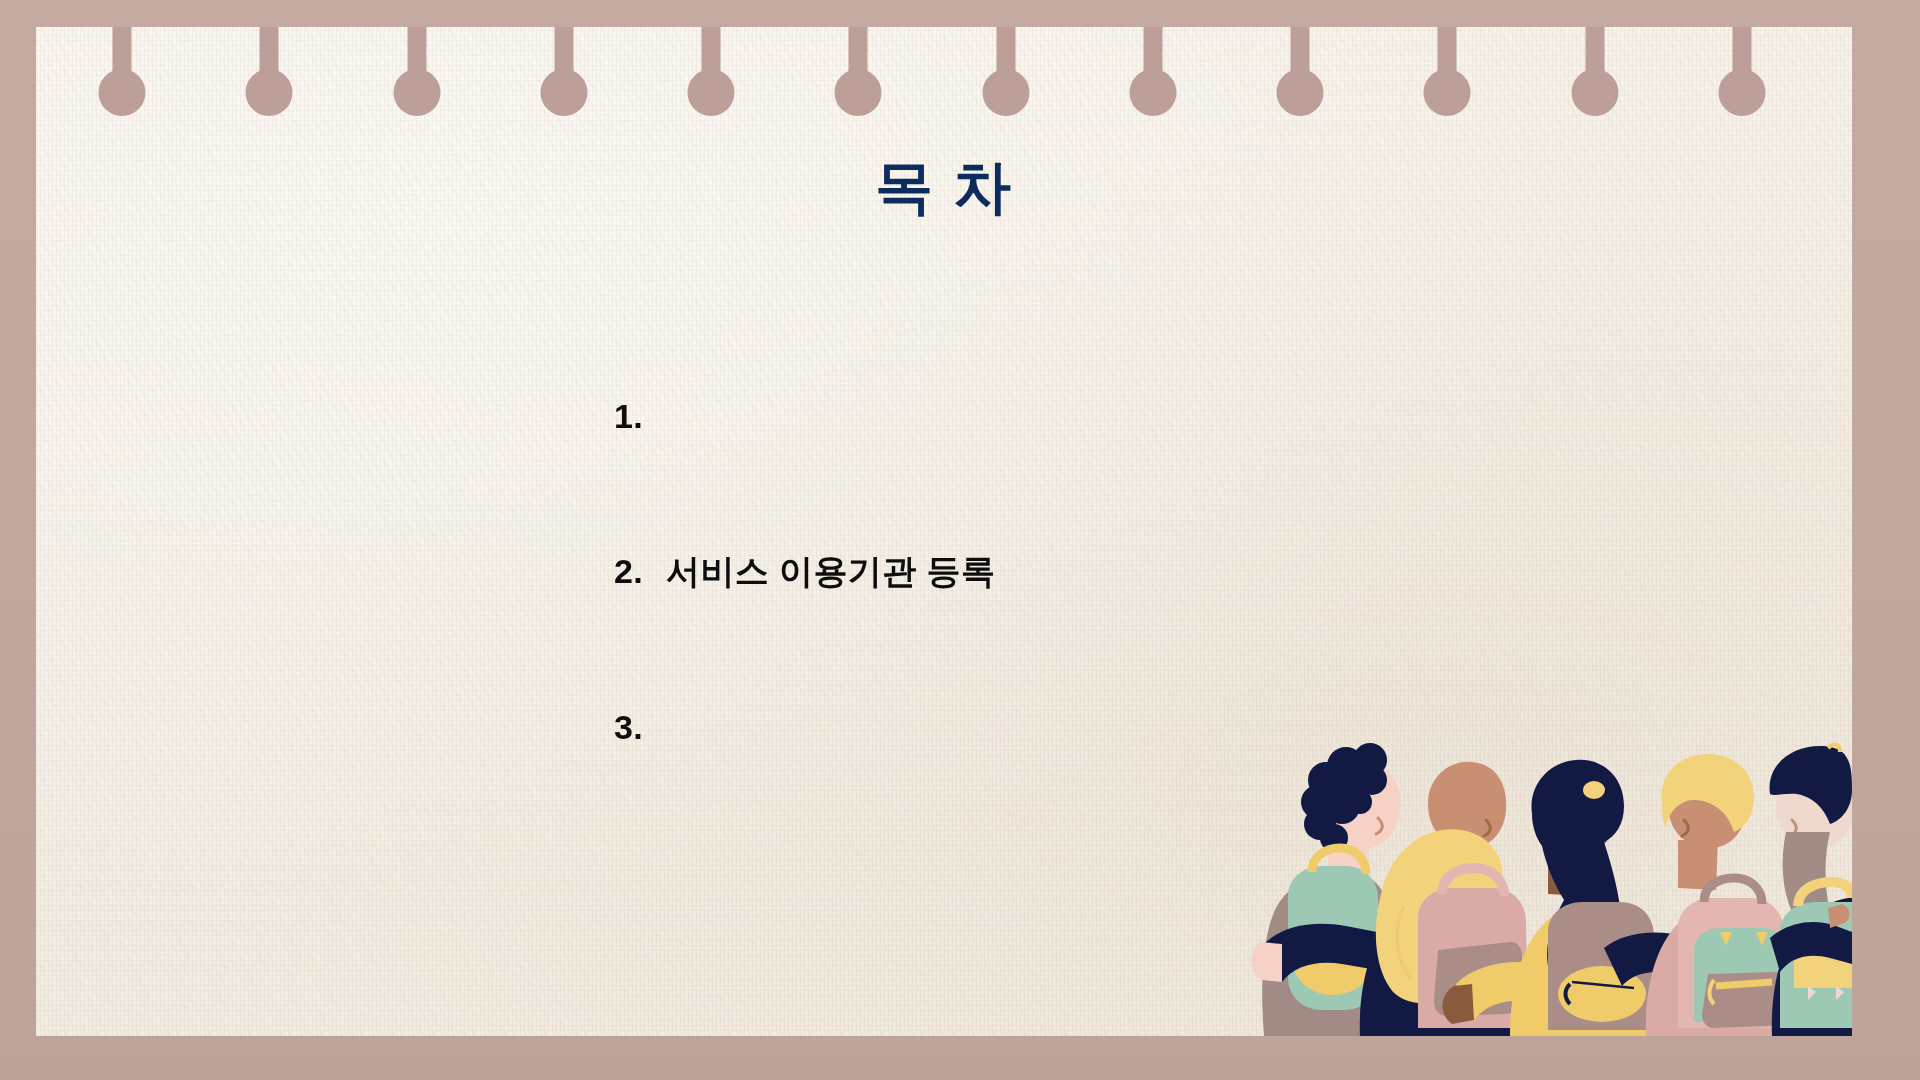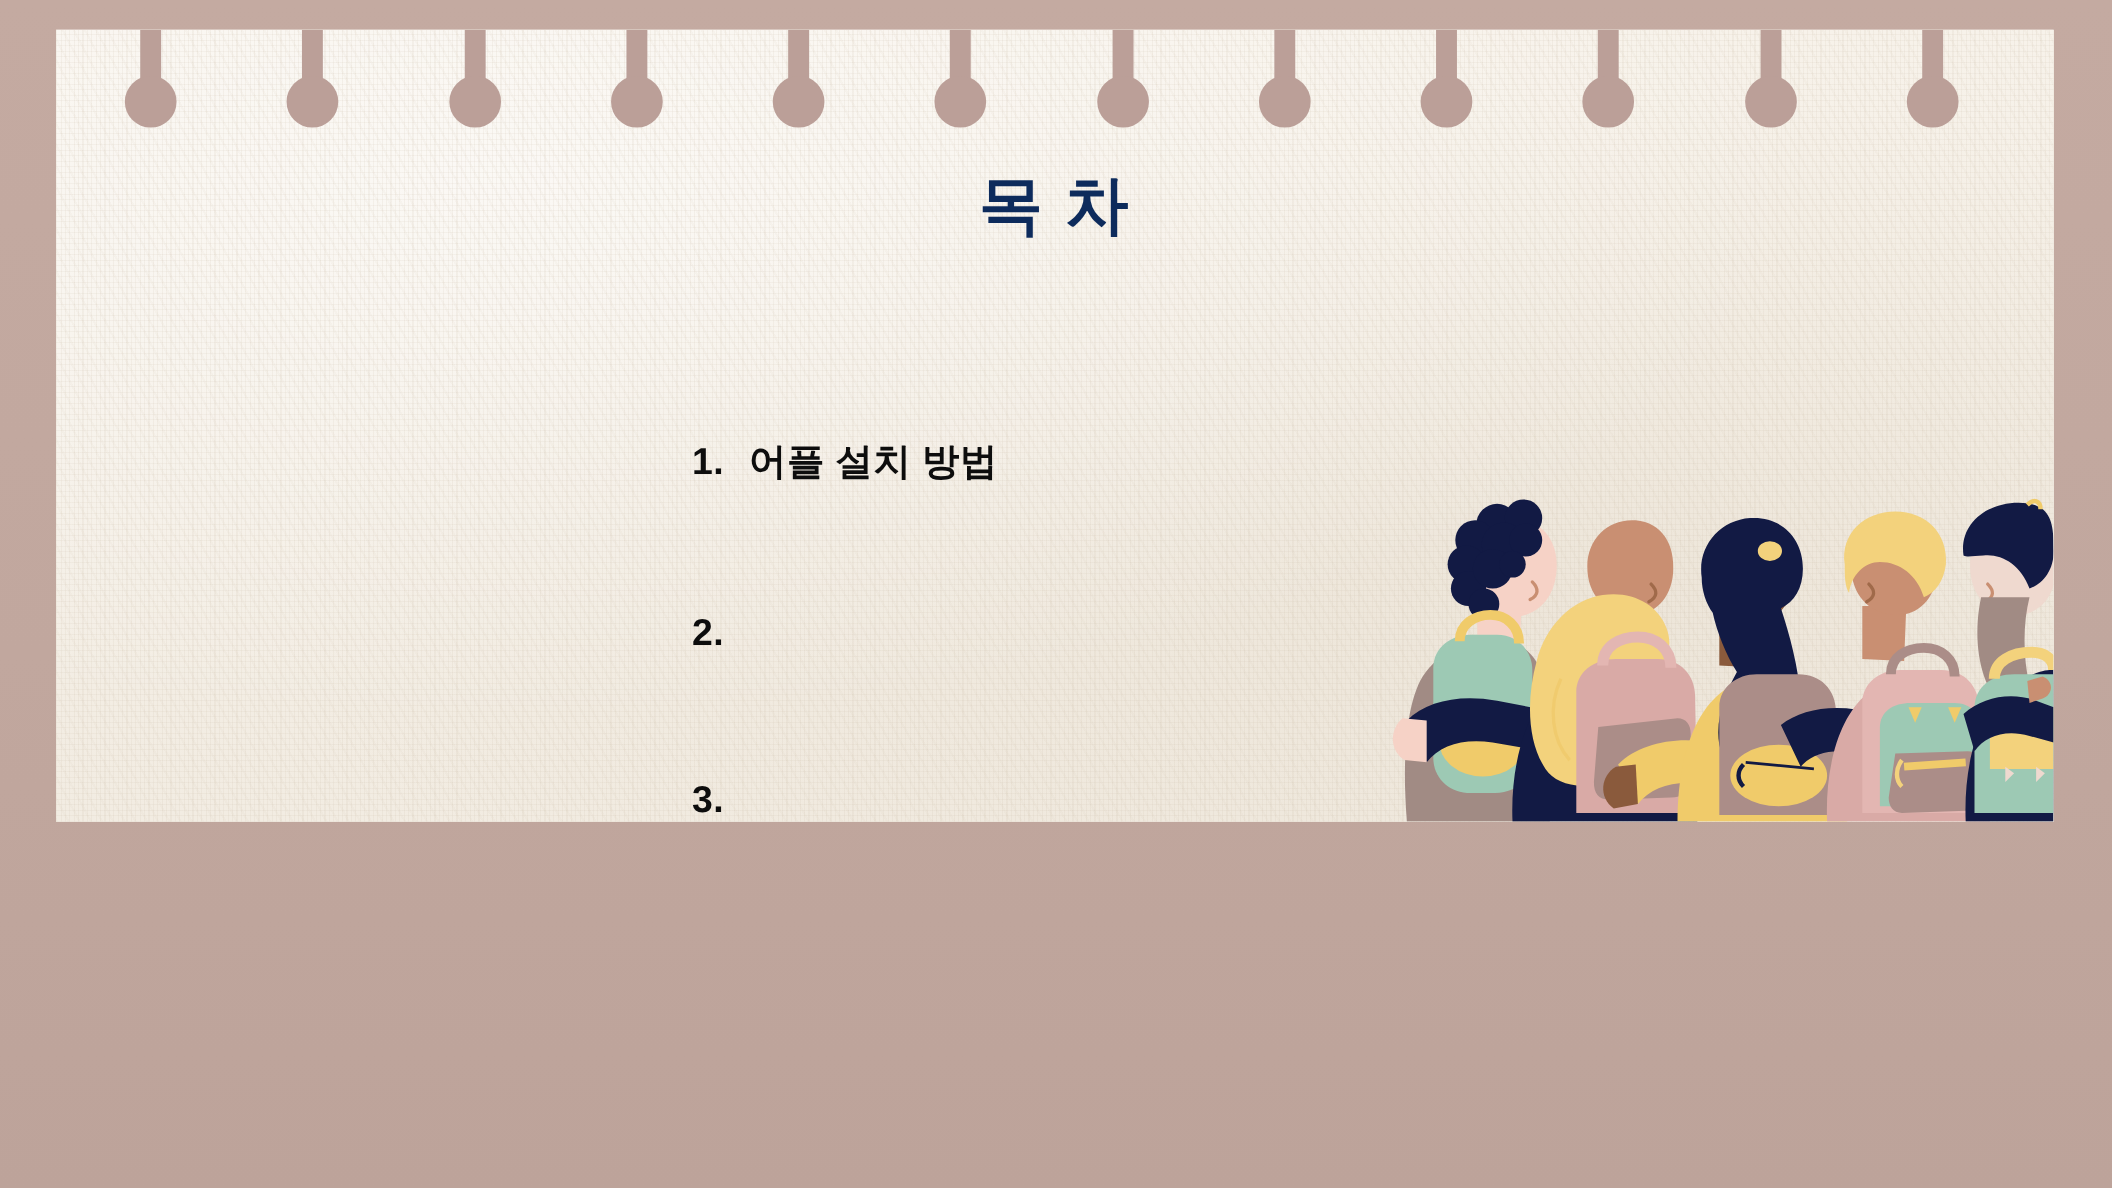--- a/index.html
+++ b/index.html
@@ -24,22 +24,22 @@
 
   
   #slide::before {
     content:""; position:absolute; inset:0;
     background:linear-gradient(180deg,#c4aaa1 0%,#c1a79e 55%,#bda39a 100%);
   }
 
   
   #page {
     position:absolute;
-    left:51px; top:27px;
-    width:1816px; height:720px;
+    left:36px; top:27px;
+    width:1816px; height:1009px;
     background:#f6f1e9;
     overflow:hidden;
   }
 
   
   #page .paper-texture {
     position:absolute; inset:0;
     background-color:#f5f0e7;
     background-image:
       repeating-linear-gradient(90deg,
@@ -171,25 +171,25 @@
           <div class="head" style="background: rgb(187, 159, 152);"></div>
         </div>
       </div>
 
     <div id="title">목 차</div>
 
     <div id="agenda">
 
       <div class="agenda-item">
         <span class="agenda-num">1.</span>
-        <span class="agenda-label">어플 설치 방법</span>
       </div>
 
       <div class="agenda-item">
         <span class="agenda-num">2.</span>
+        <span class="agenda-label">서비스 이용기관 등록</span>
       </div>
 
       <div class="agenda-item">
         <span class="agenda-num">3.</span>
       </div>
 
     </div>
 
     <div id="illustration">
       <svg viewBox="0 0 610 300" xmlns="http://www.w3.org/2000/svg" aria-hidden="true">

